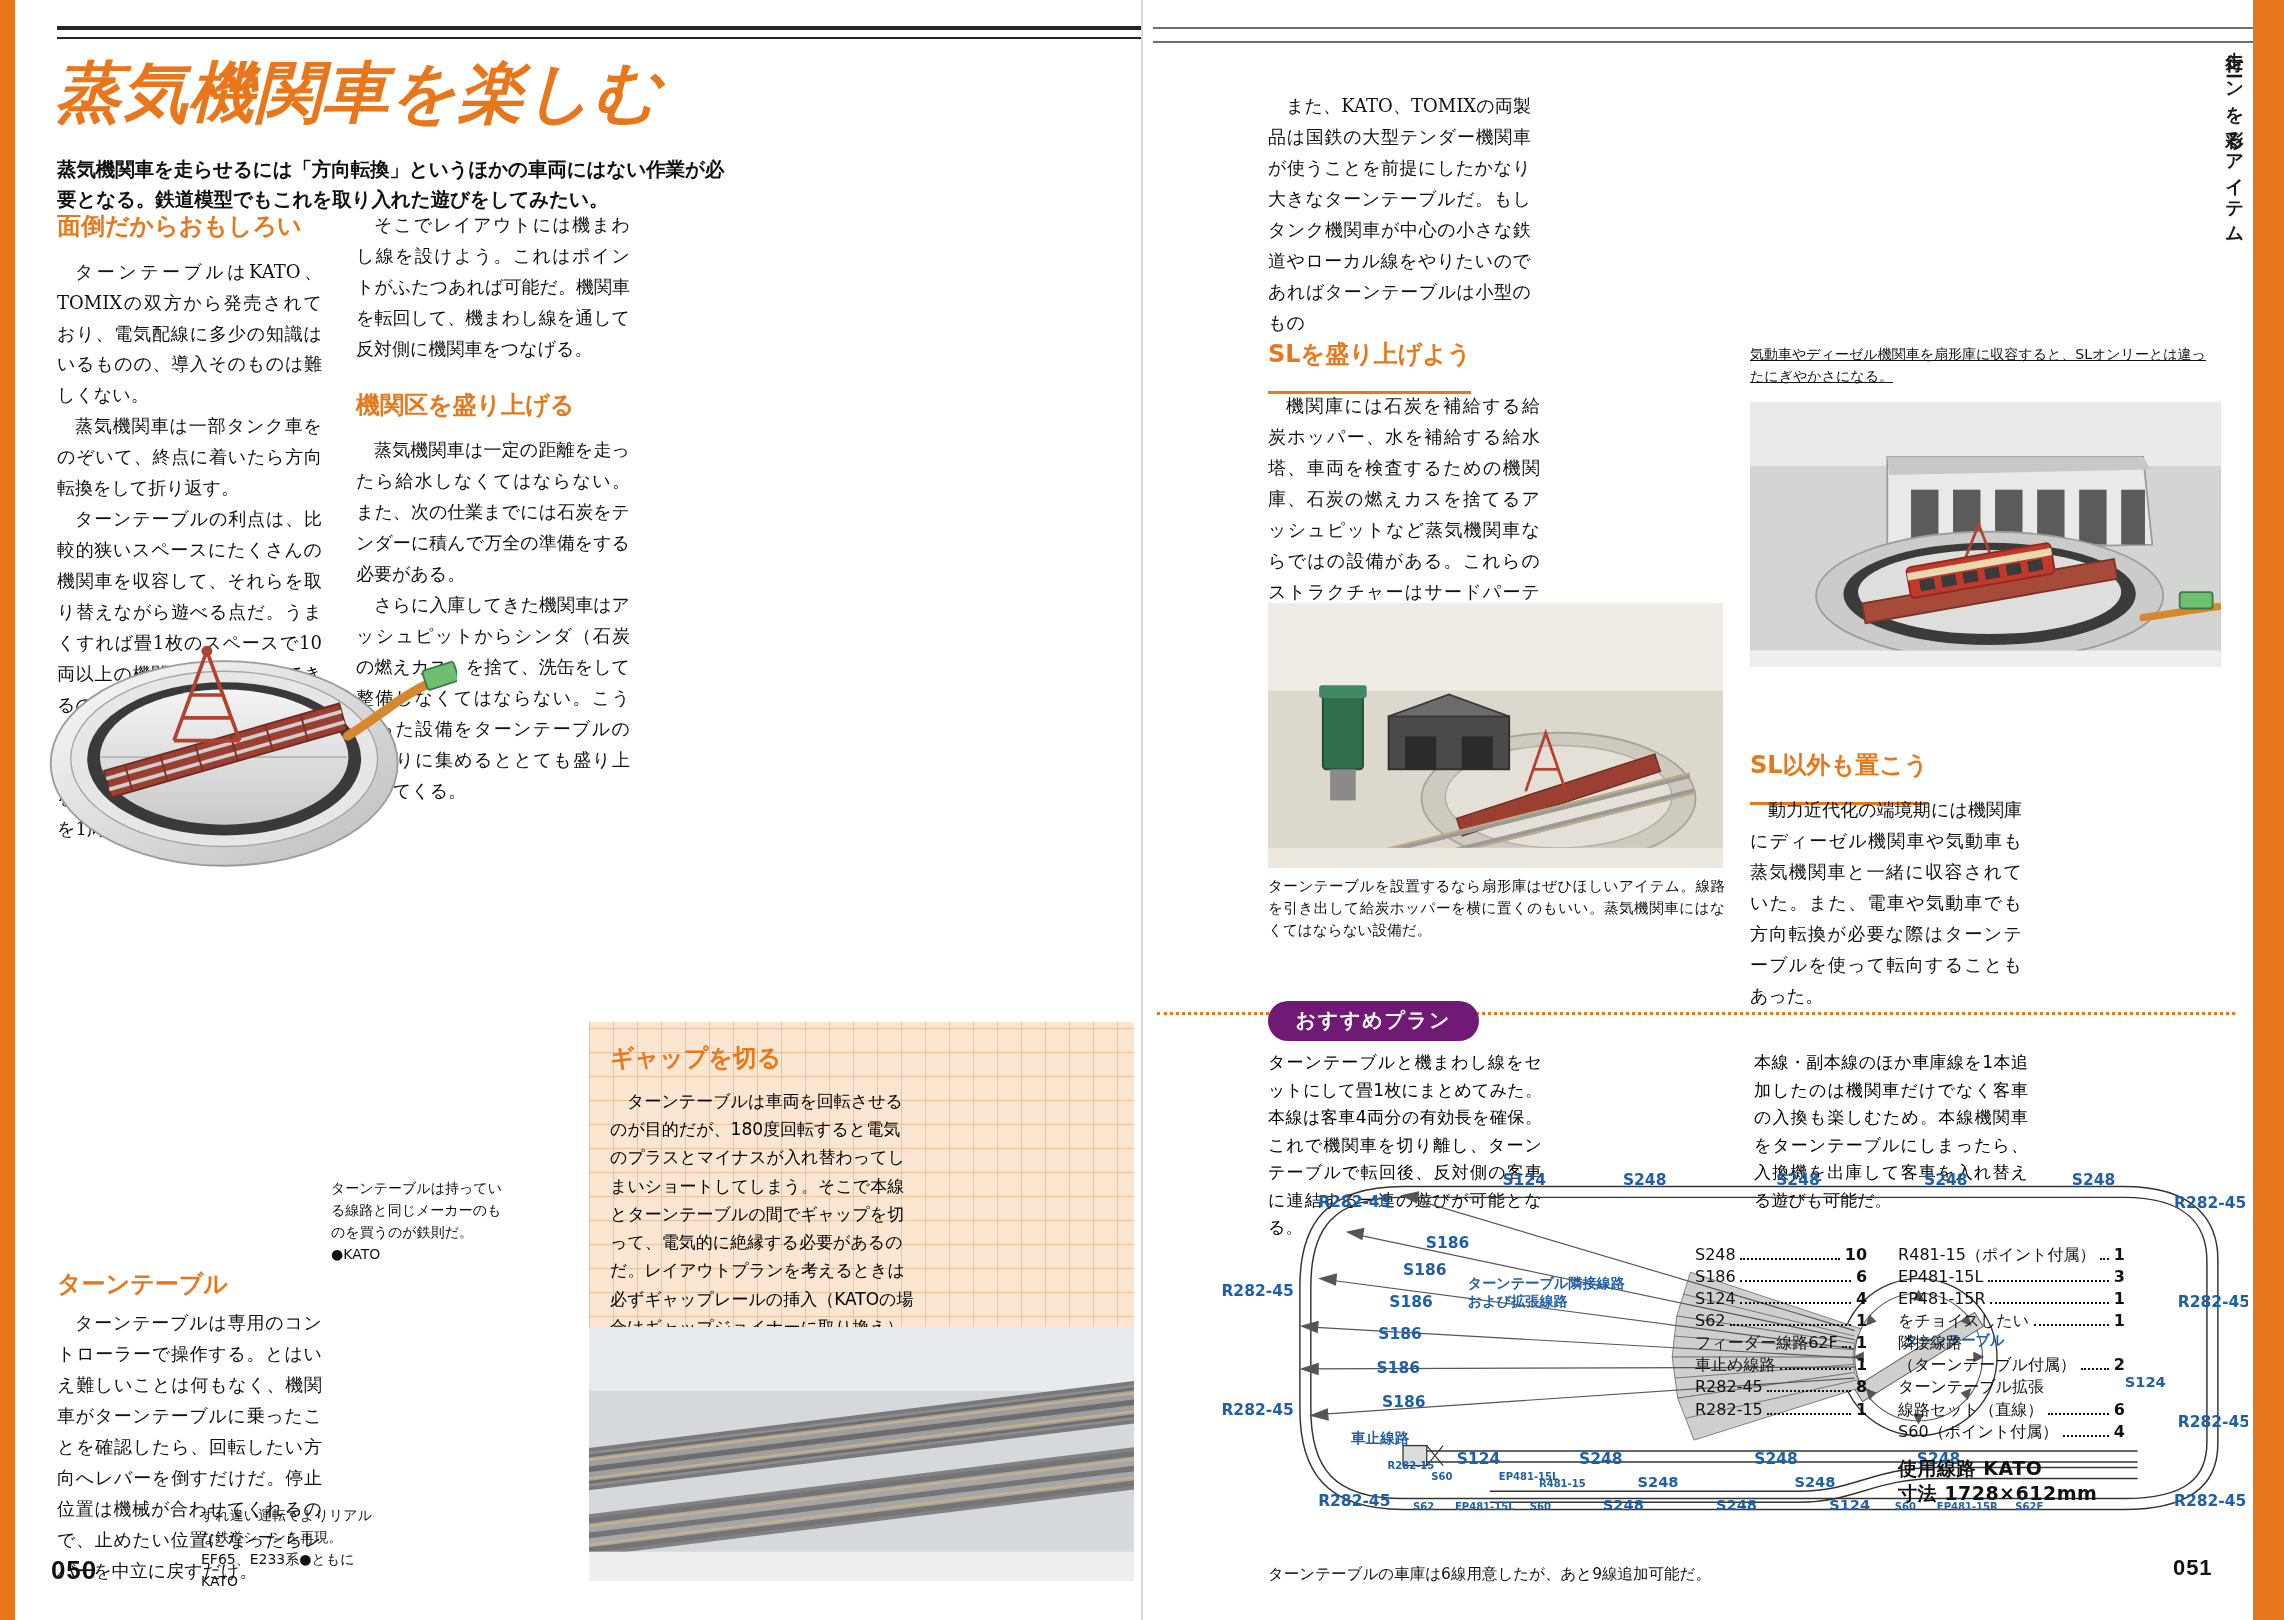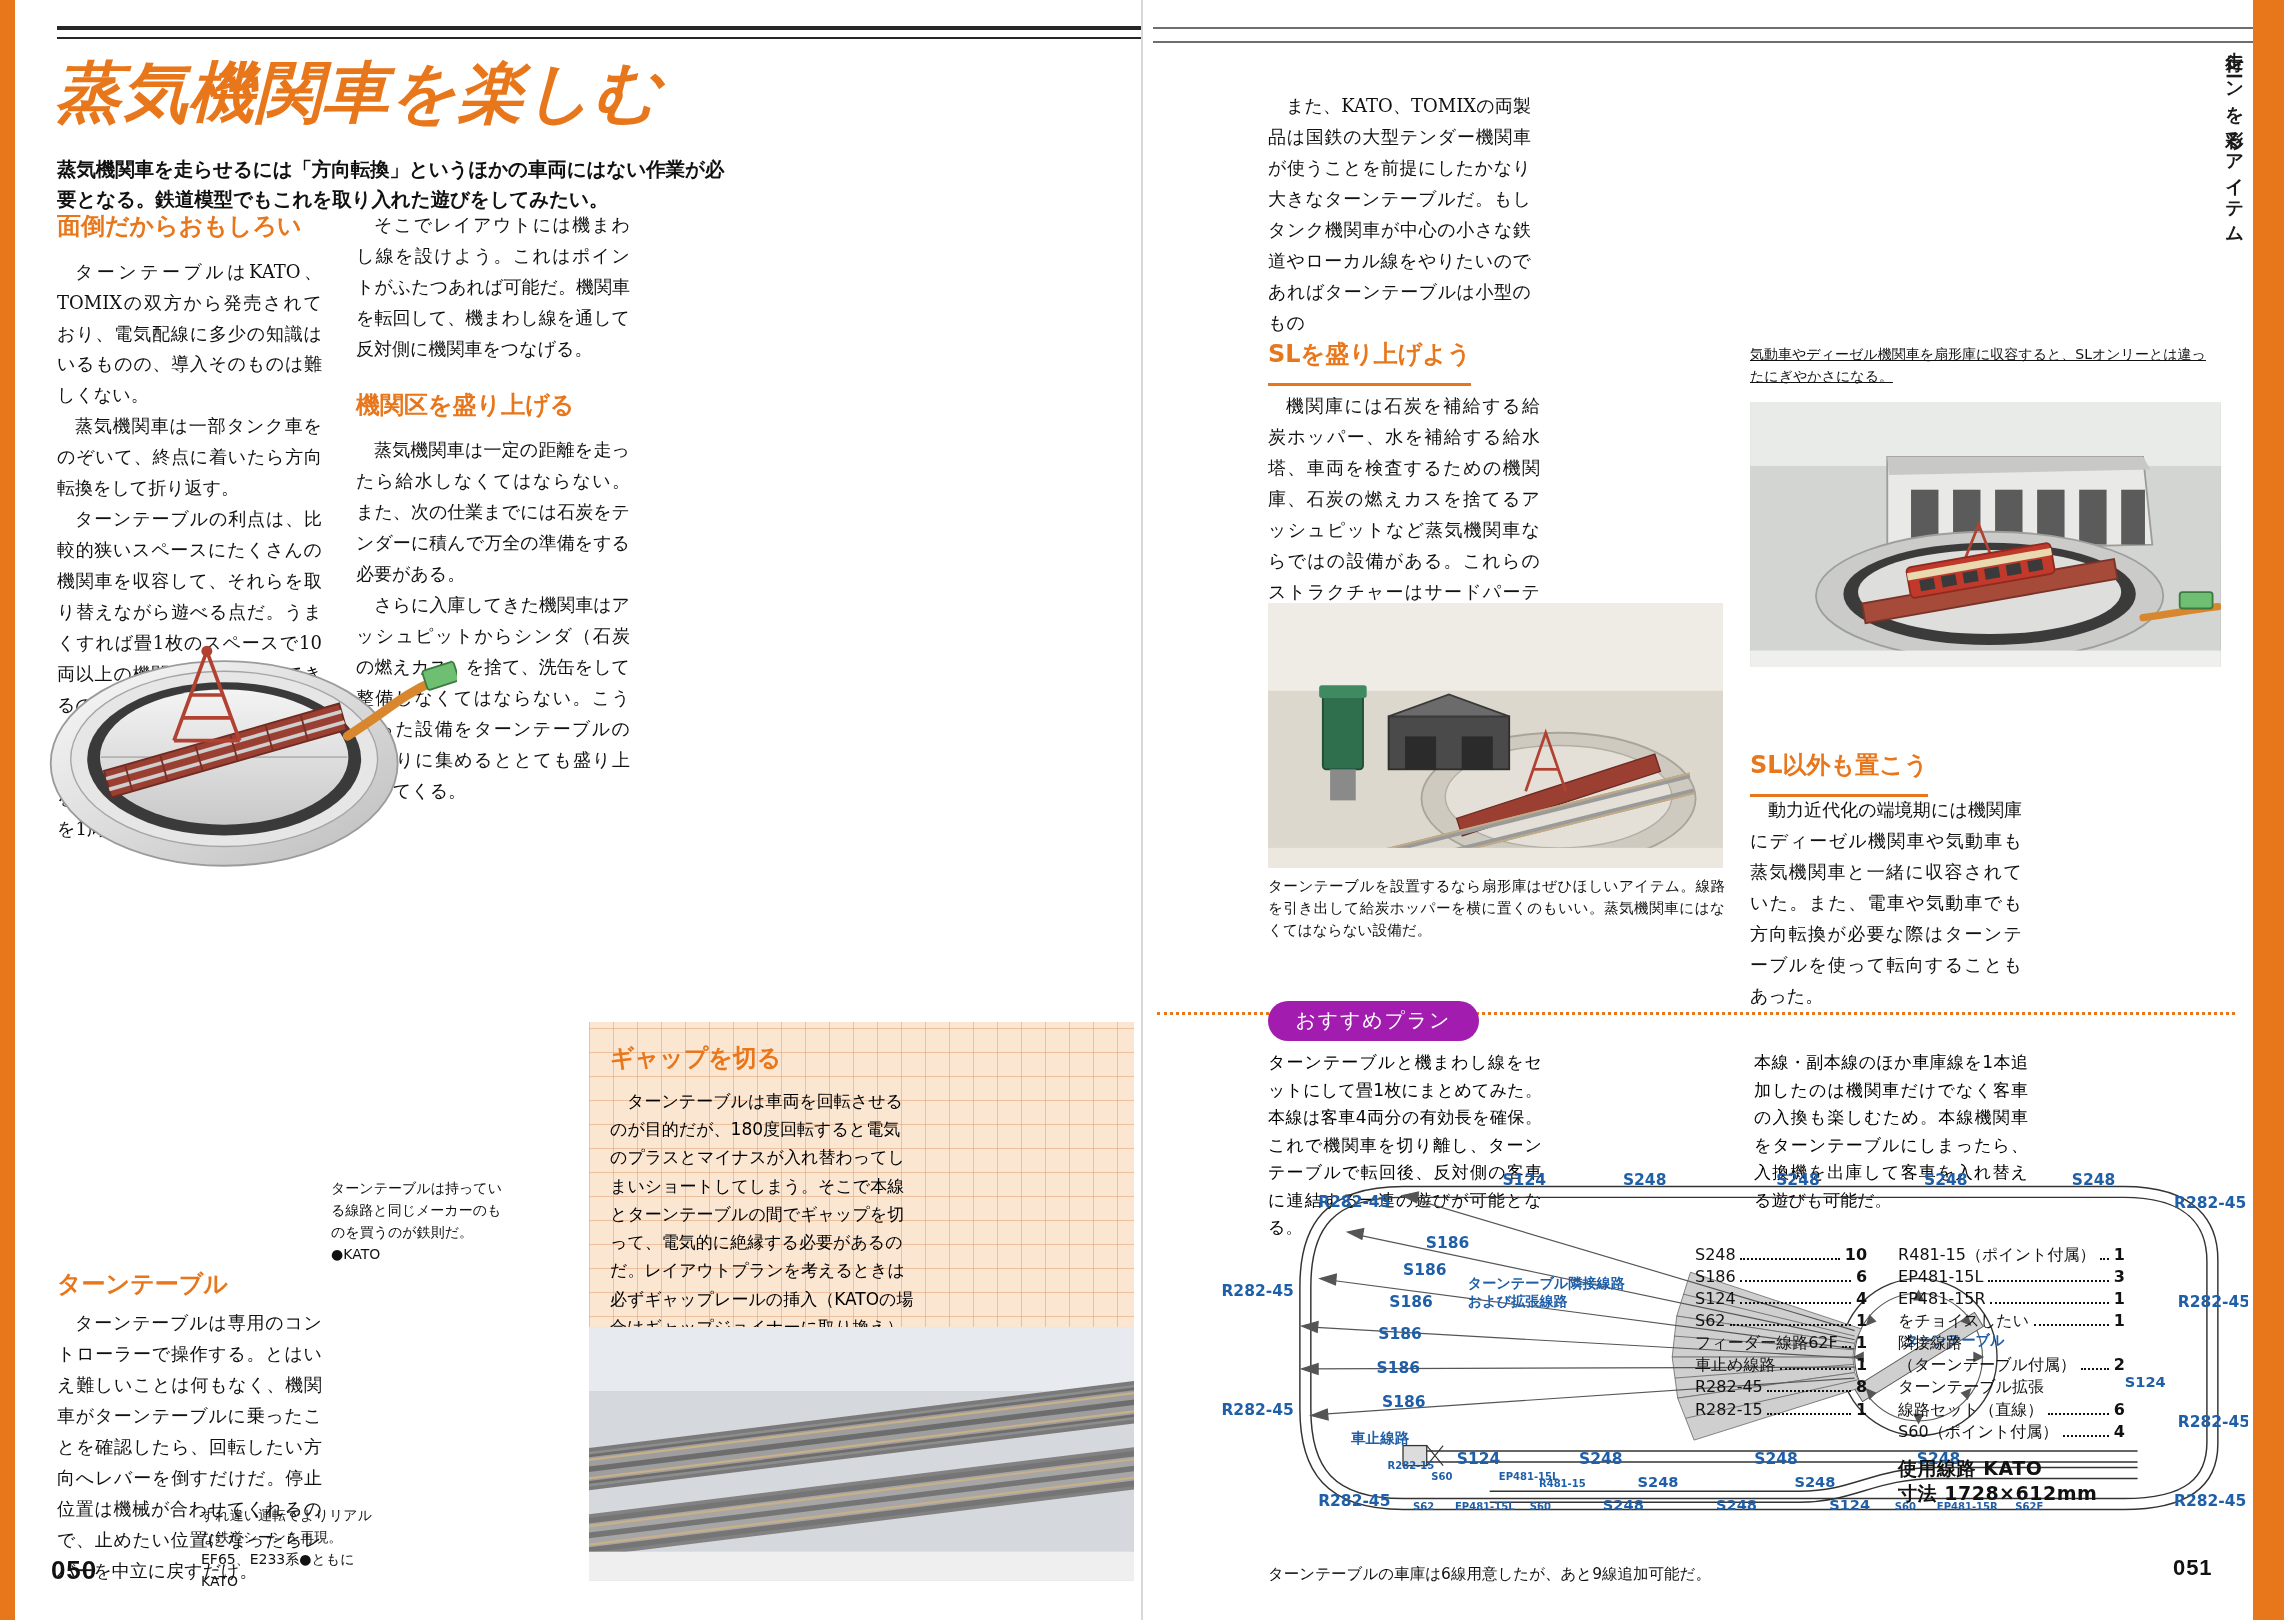--- a/index.html
+++ b/index.html
@@ -44,21 +44,21 @@
     position:absolute;left:57px;top:155px;width:676px;
     font-size:19.6px;font-weight:bold;line-height:1.55;color:#111;
     font-family:"DejaVu Sans",sans-serif;letter-spacing:-0.2px;
   }
 
   
   .sec-head{
     font-size:24px;font-weight:bold;color:#e8761b;
     font-family:"DejaVu Sans",sans-serif;letter-spacing:0px;
   }
-  .sec-head.ul{border-bottom:3.7px solid #e8761b;display:inline-block;padding-bottom:13px;}
+  .sec-head.ul{border-bottom:3.7px solid #e8761b;display:inline-block;padding-bottom:21px;}
   .body-col{
     font-size:18px;line-height:1.72;color:#111;text-align:justify;
     font-family:"DejaVu Serif",serif;
   }
   .body-col p{margin:0;text-indent:1em;}
   .cap{
     font-size:14.6px;line-height:1.52;color:#111;
     font-family:"DejaVu Sans",sans-serif;text-align:justify;
   }
   .cap-narrow{
@@ -119,22 +119,22 @@
     background:linear-gradient(150deg,#dfe1e0 0%,#c2c4c3 50%,#9d9f9d 100%);
     overflow:hidden;
   }
   .r-sl2-head{position:absolute;left:1750px;top:749px;}
   .r-sl2-body{position:absolute;left:1750px;top:795px;width:272px;}
 
   
   .plan-divider{position:absolute;left:1157px;top:1012px;width:1078px;height:0;border-top:3.7px dotted #e8761b;}
   .plan-pill{
     position:absolute;left:1268px;top:1001px;
-    background:#a21caf;color:#fff;border-radius:20px;
-    padding:5.5px 27.4px 7.3px 27.4px;font-size:20px;font-weight:normal;letter-spacing:1.8px;
+    background:#701a75;color:#fff;border-radius:20px;
+    padding:5.5px 27.4px 7.3px 27.4px;font-size:20px;font-weight:bold;letter-spacing:1.8px;
     font-family:"DejaVu Sans",sans-serif;
   }
   .plan-col1{position:absolute;left:1268px;top:1049px;width:274px;}
   .plan-col2{position:absolute;left:1754px;top:1049px;width:274px;}
   .plan-col1 p,.plan-col2 p{margin:0;font-size:17px;line-height:1.62;font-family:"DejaVu Sans",sans-serif;text-align:justify;}
 
   
   .diagram{position:absolute;left:1215px;top:1170px;width:1033px;height:365px;}
   .parts{position:absolute;left:1695px;top:1244px;width:521px;}
   .parts-cols{display:flex;gap:31px;}

